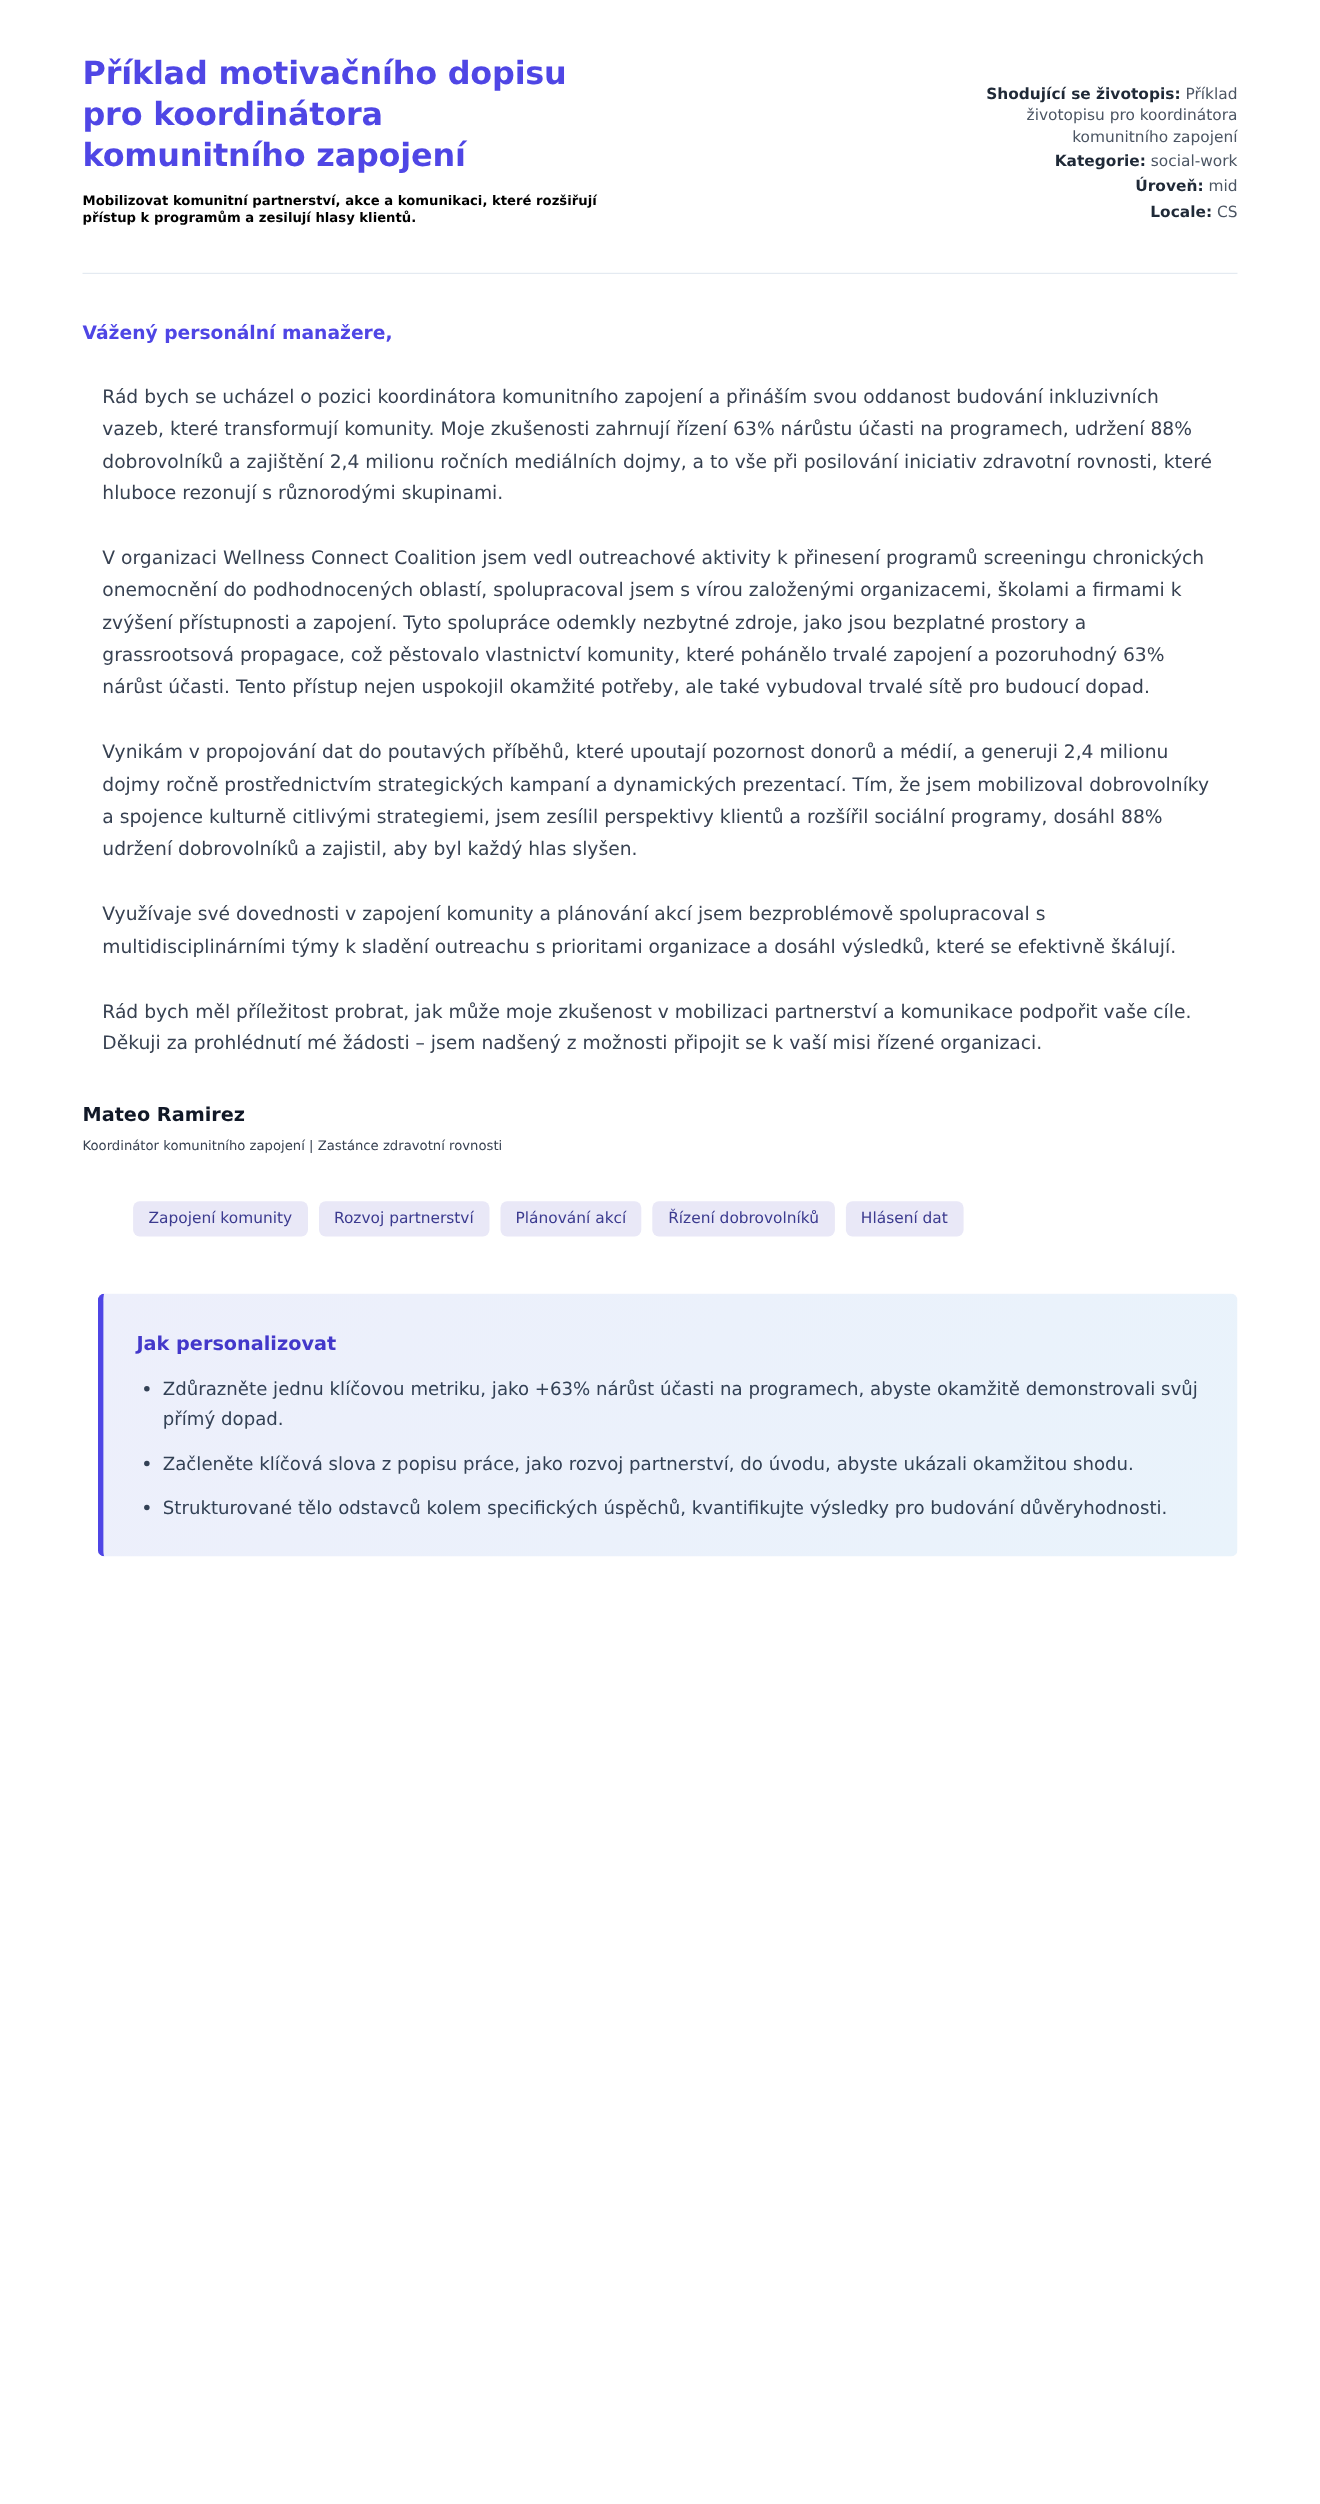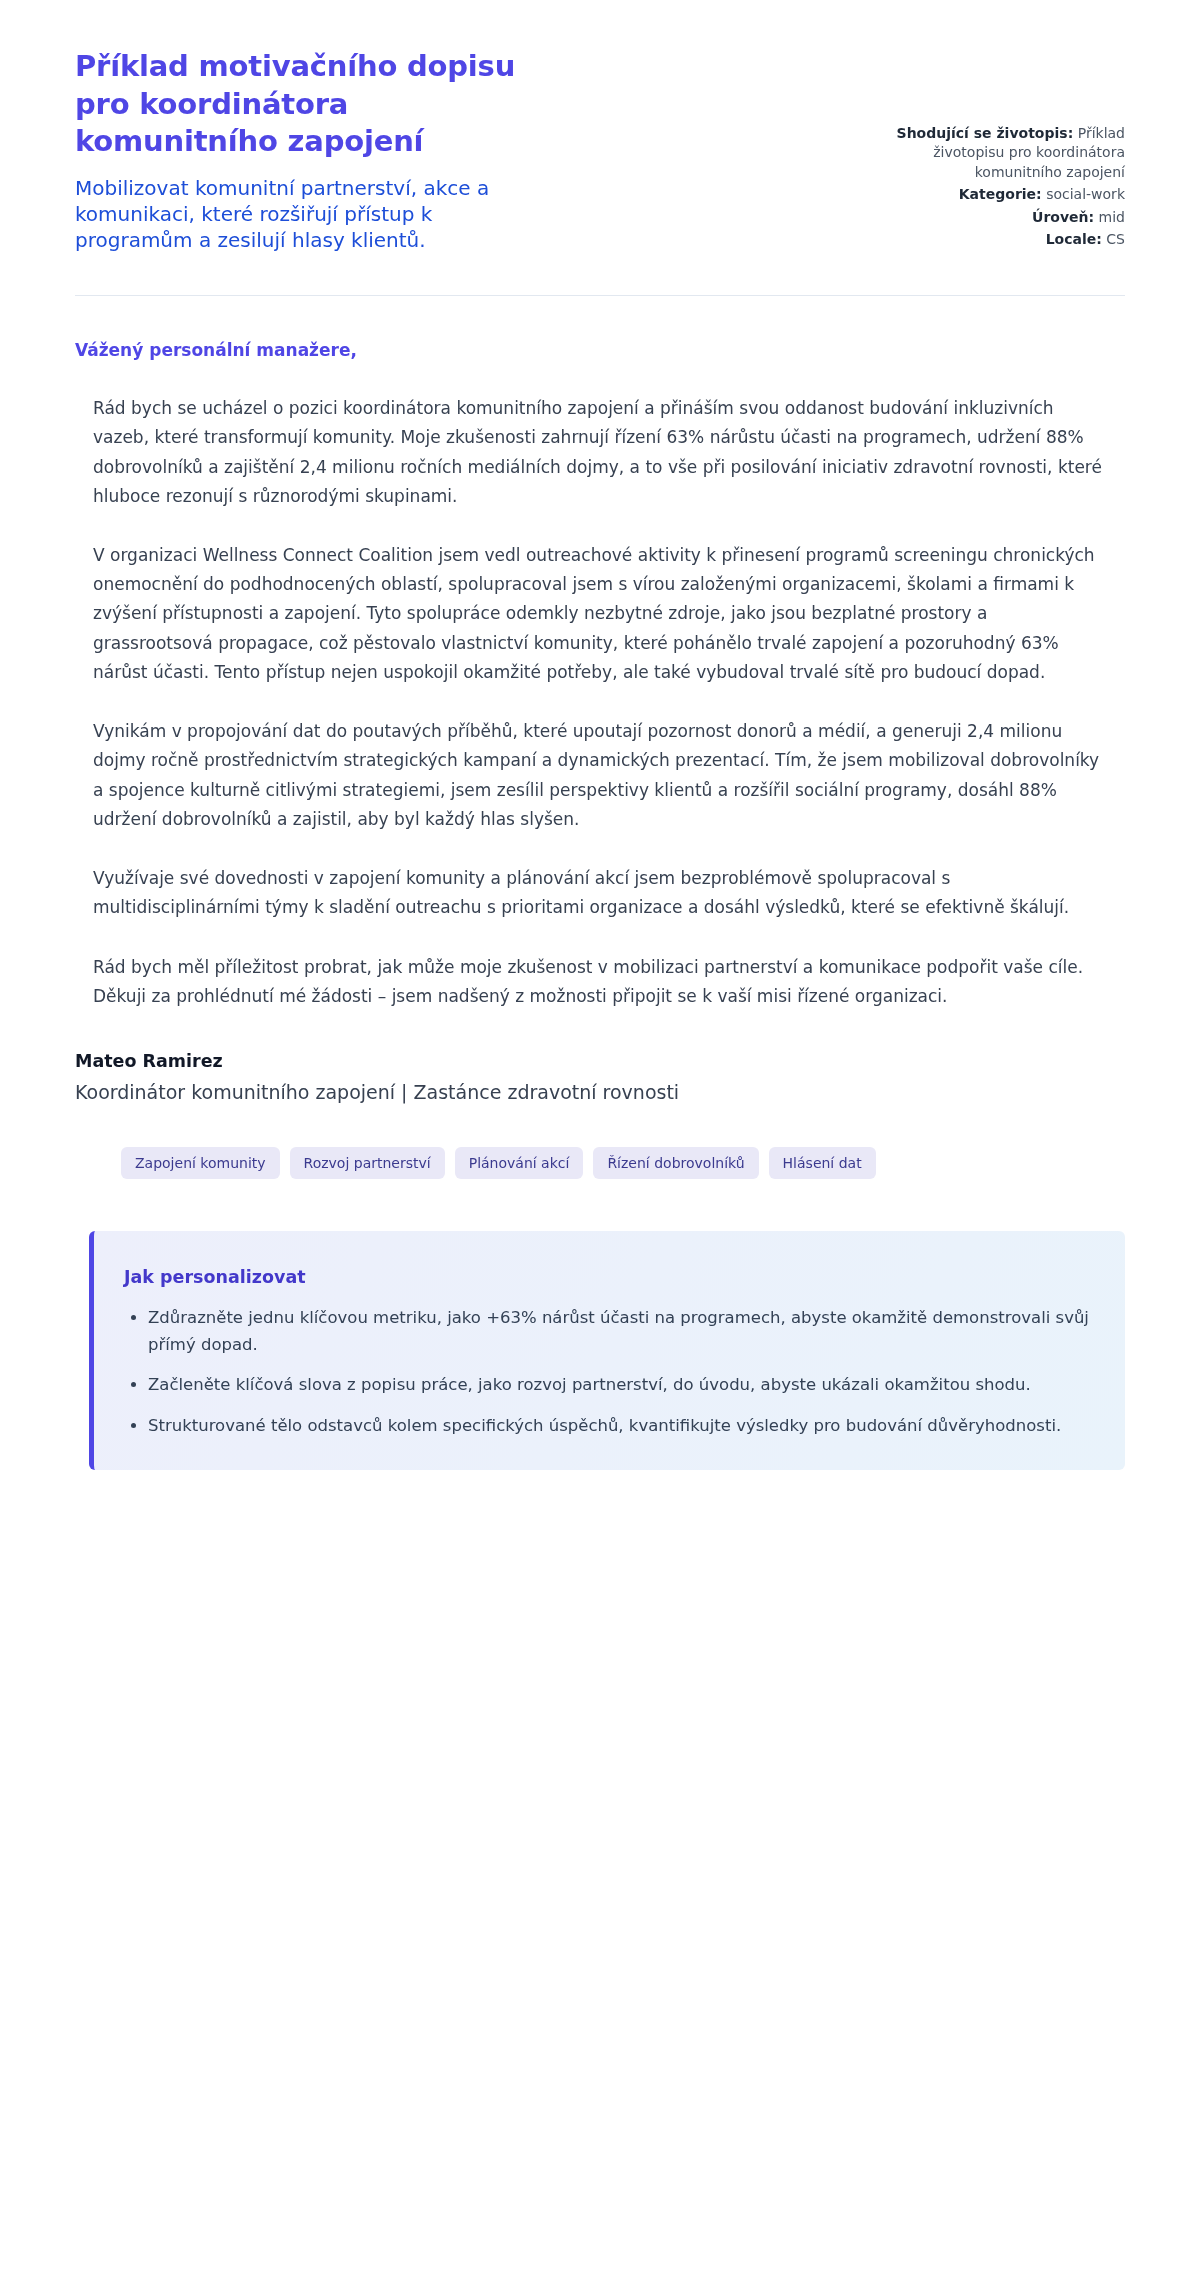--- a/index.html
+++ b/index.html
@@ -28,24 +28,24 @@
   .title {
     margin: 0 0 14px;
     font-size: 29px;
     line-height: 1.3;
     font-weight: 700;
     color: #4f46e5;
     letter-spacing: -0.2px;
   }
   .subtitle {
     margin: 0;
-    font-size: 20px;
+    font-size: 12px;
     line-height: 1.3;
-    font-weight: 400;
-    color: #1d4ed8;
+    font-weight: 700;
+    color: #000000;
   }
   .meta {
     width: 280px;
     text-align: right;
     font-size: 14px;
     line-height: 1.4;
     color: #4b5563;
     padding-top: 4px;
   }
   .meta-row { margin-bottom: 3px; }
@@ -71,21 +71,21 @@
     color: #374151;
   }
   .sig-name {
     margin: 40px 0 10px;
     font-size: 17.5px;
     font-weight: 700;
     color: #111827;
   }
   .sig-role {
     margin: 0;
-    font-size: 19px;
+    font-size: 12px;
     color: #374151;
   }
   
   .tags {
     margin-top: 44px;
     display: flex;
     flex-wrap: wrap;
     gap: 10px;
     padding-left: 46px;
   }

